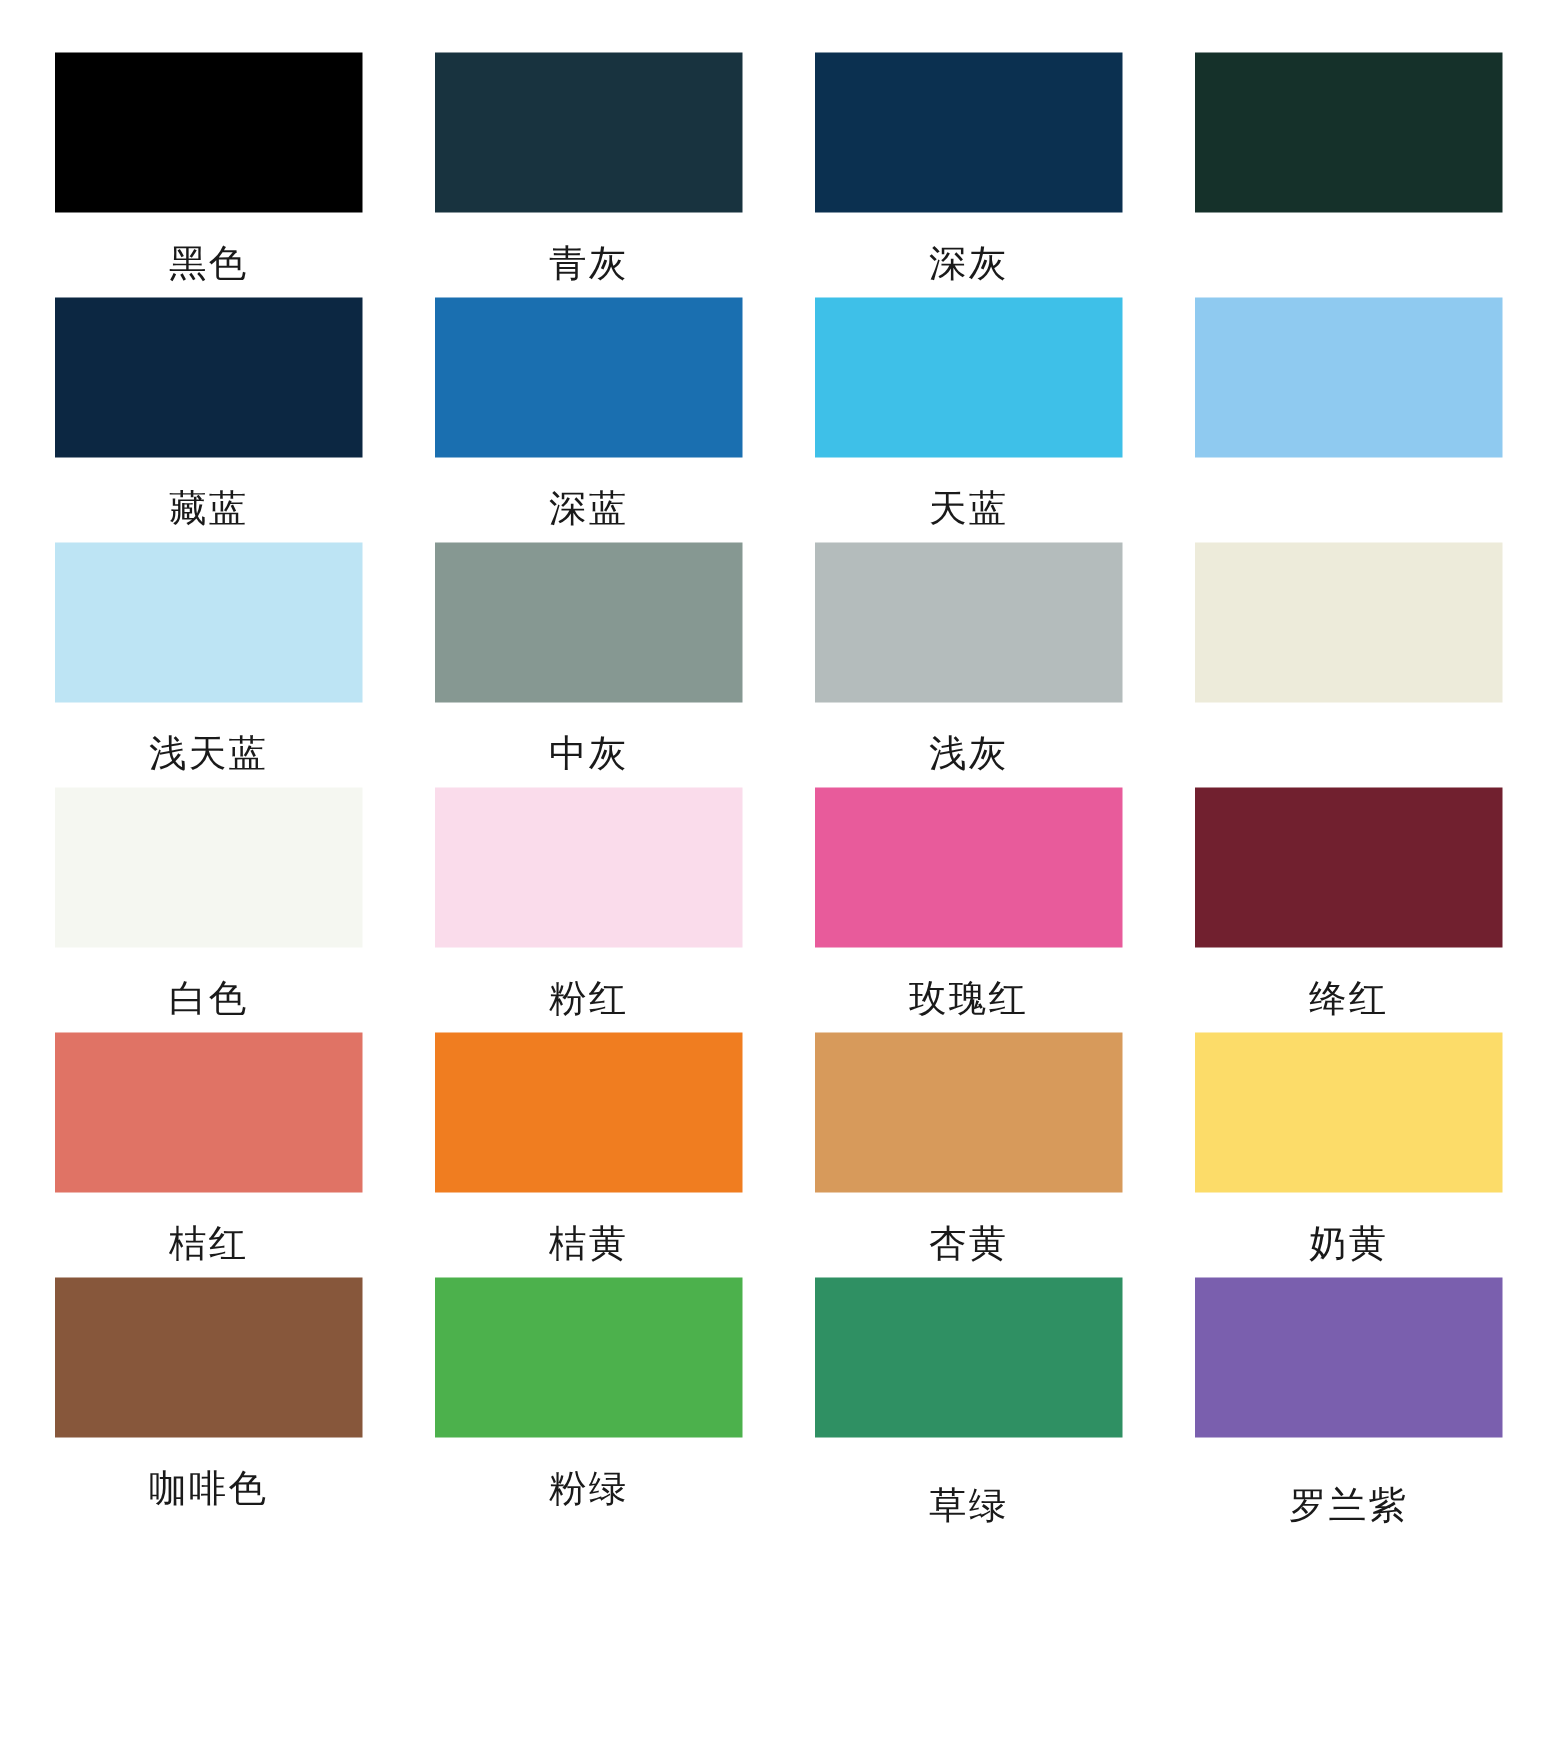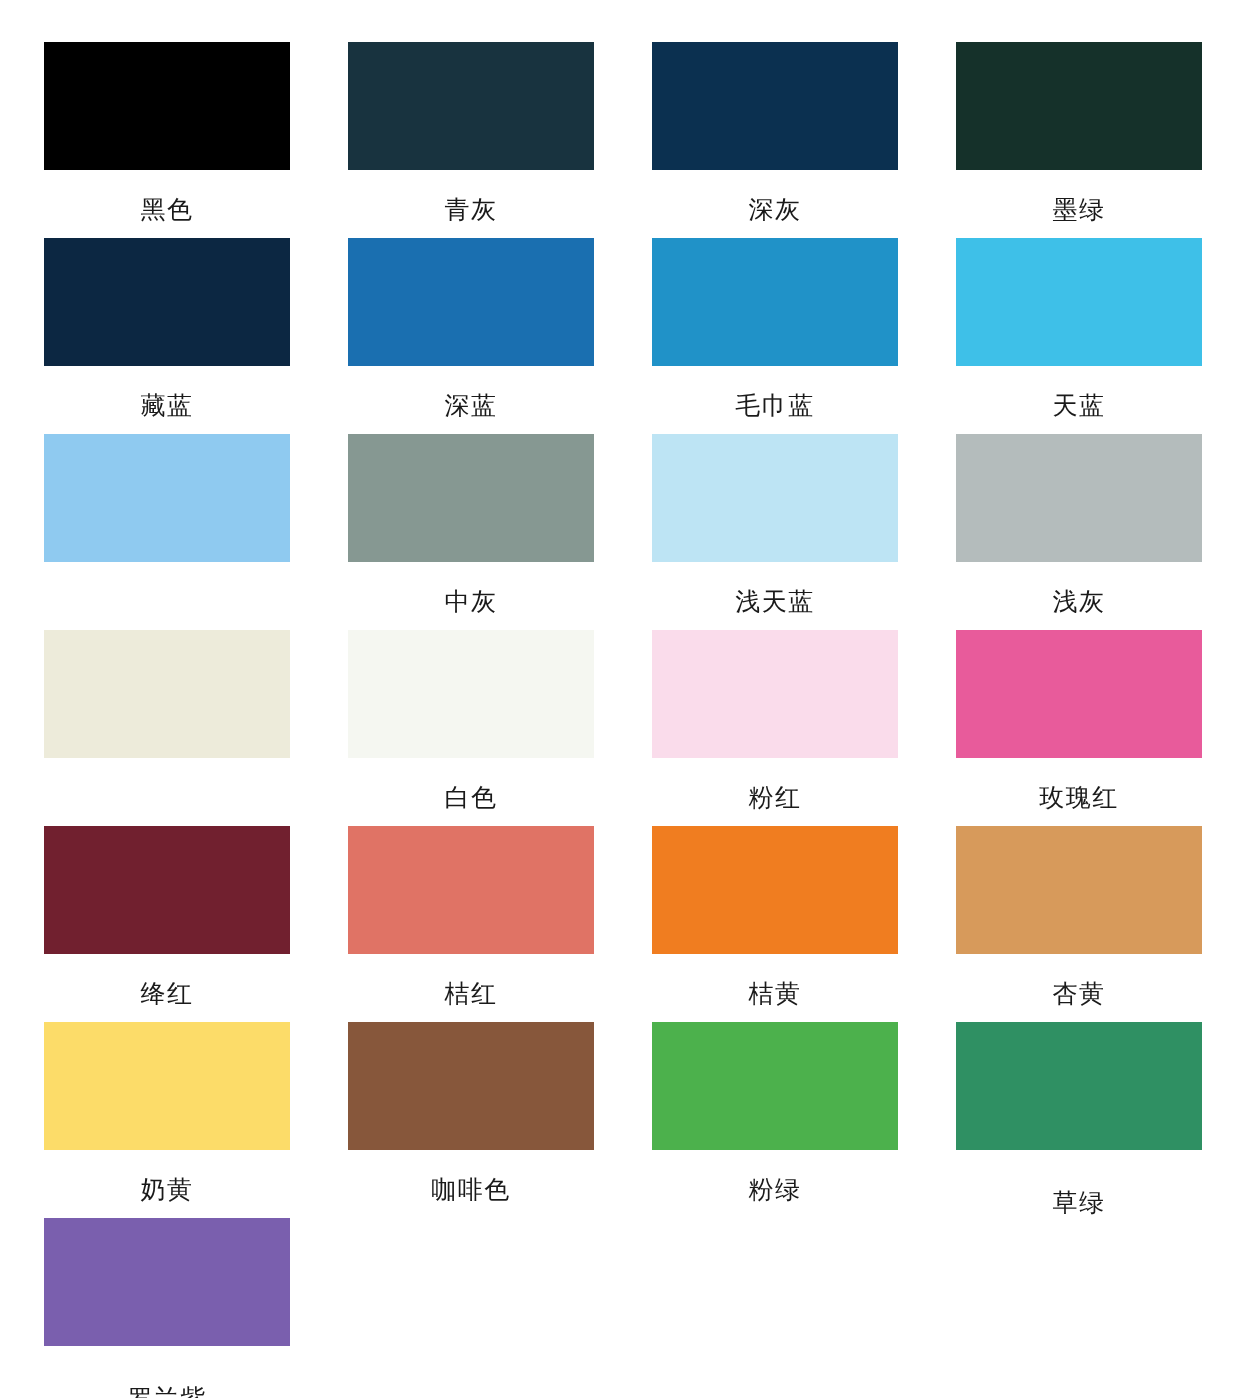--- a/index.html
+++ b/index.html
@@ -34,21 +34,21 @@
   .swatch-chip {
     width: 246px;
     height: 128px;
     display: block;
     box-sizing: border-box;
   }
   .swatch-label {
     width: 246px;
     display: block;
     text-align: center;
-    font-size: 25px;
+    font-size: 30px;
     line-height: 1;
     color: #1a1a1a;
     padding-top: 27px;
     letter-spacing: 0.06em;
     white-space: nowrap;
     font-family: "Liberation Serif", "DejaVu Serif", serif;
   }
   .swatch-cell.last-row .swatch-label {
     padding-top: 40px;
   }
@@ -64,48 +64,43 @@
     <div class="swatch-cell">
       <div class="swatch-chip" title="#18333f" style="background-color: rgb(24, 51, 63);"></div>
       <div class="swatch-label">青灰</div>
     </div>
     <div class="swatch-cell">
       <div class="swatch-chip" title="#0b3050" style="background-color: rgb(11, 48, 80);"></div>
       <div class="swatch-label">深灰</div>
     </div>
     <div class="swatch-cell">
       <div class="swatch-chip" title="#15312a" style="background-color: rgb(21, 49, 42);"></div>
-      <div class="swatch-label">墨绿</div>
     </div>
     <div class="swatch-cell">
       <div class="swatch-chip" title="#0c2742" style="background-color: rgb(12, 39, 66);"></div>
       <div class="swatch-label">藏蓝</div>
     </div>
     <div class="swatch-cell">
       <div class="swatch-chip" title="#1a6fb0" style="background-color: rgb(26, 111, 176);"></div>
       <div class="swatch-label">深蓝</div>
     </div>
     <div class="swatch-cell">
-      <div class="swatch-chip" title="#2092c8" style="background-color: rgb(32, 146, 200);"></div>
-      <div class="swatch-label">毛巾蓝</div>
-    </div>
-    <div class="swatch-cell">
       <div class="swatch-chip" title="#3ec0e8" style="background-color: rgb(62, 192, 232);"></div>
       <div class="swatch-label">天蓝</div>
     </div>
     <div class="swatch-cell">
       <div class="swatch-chip" title="#8fcaf0" style="background-color: rgb(143, 202, 240);"></div>
     </div>
     <div class="swatch-cell">
+      <div class="swatch-chip" title="#bde4f4" style="background-color: rgb(189, 228, 244);"></div>
+      <div class="swatch-label">浅天蓝</div>
+    </div>
+    <div class="swatch-cell">
       <div class="swatch-chip" title="#869892" style="background-color: rgb(134, 152, 146);"></div>
       <div class="swatch-label">中灰</div>
-    </div>
-    <div class="swatch-cell">
-      <div class="swatch-chip" title="#bde4f4" style="background-color: rgb(189, 228, 244);"></div>
-      <div class="swatch-label">浅天蓝</div>
     </div>
     <div class="swatch-cell">
       <div class="swatch-chip" title="#b4bcbc" style="background-color: rgb(180, 188, 188);"></div>
       <div class="swatch-label">浅灰</div>
     </div>
     <div class="swatch-cell">
       <div class="swatch-chip" title="#edebda" style="background-color: rgb(237, 235, 218);"></div>
     </div>
     <div class="swatch-cell">
       <div class="swatch-chip" title="#f5f7f1" style="background-color: rgb(245, 247, 241);"></div>

